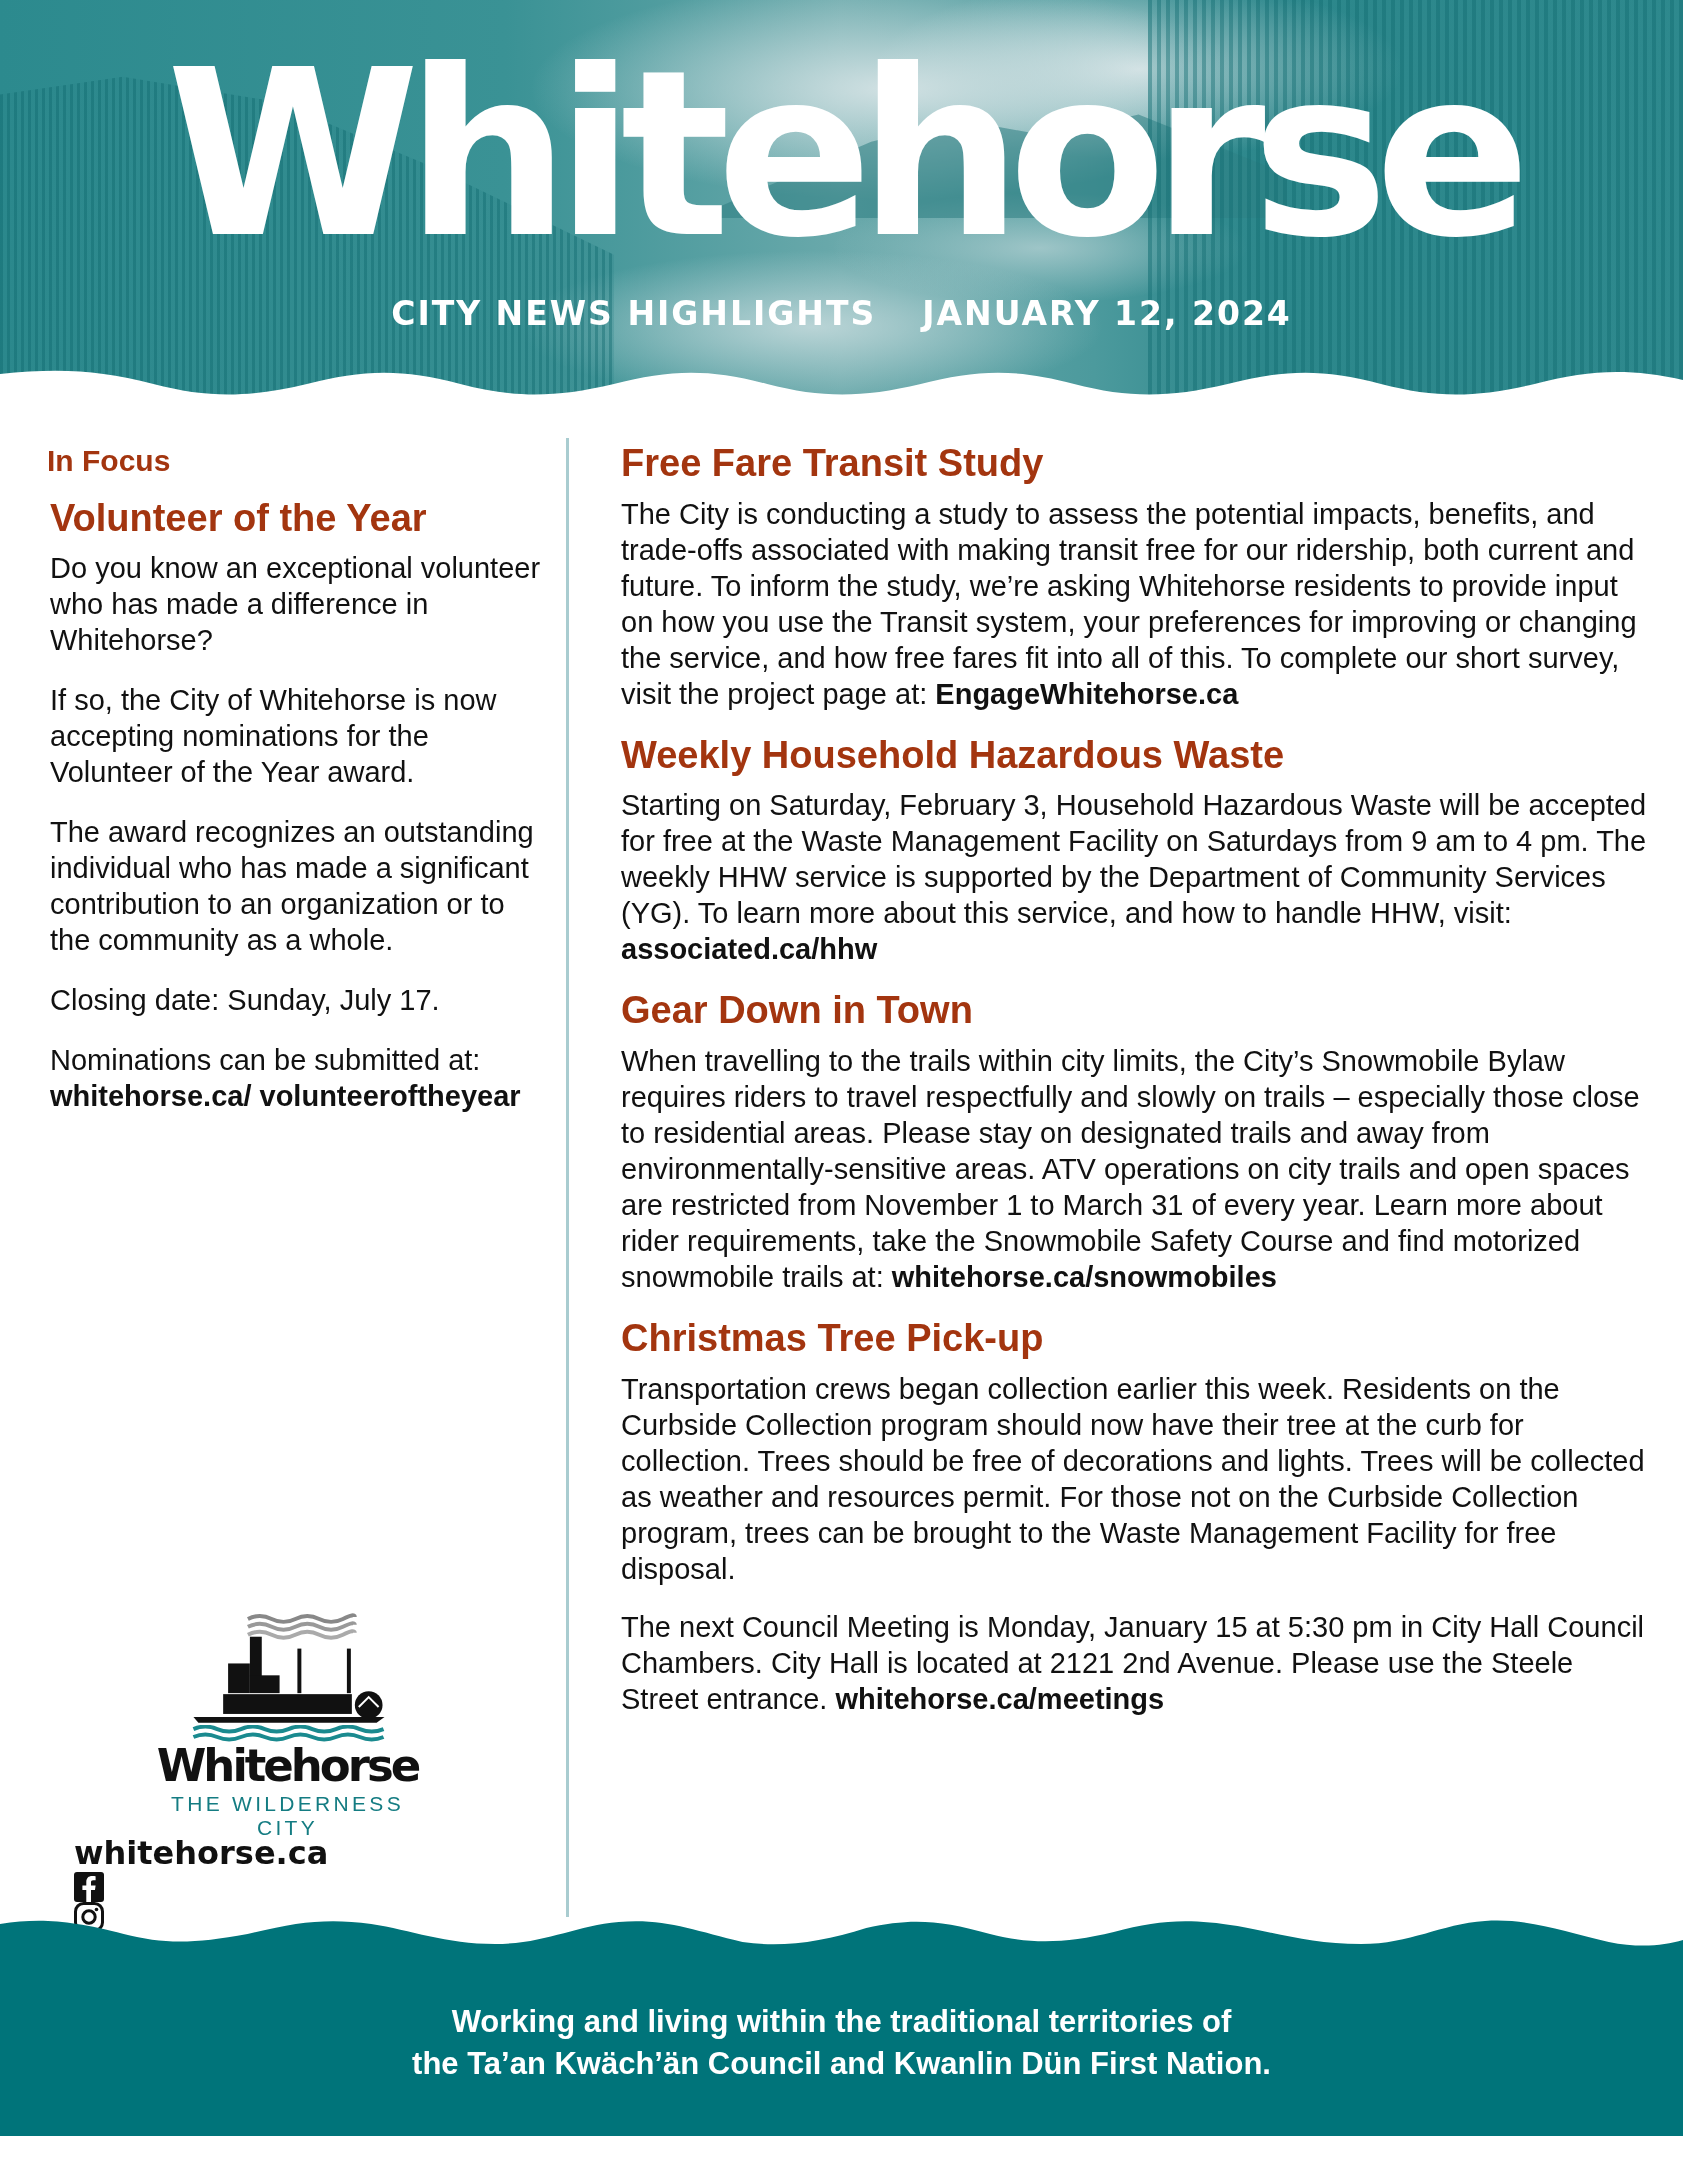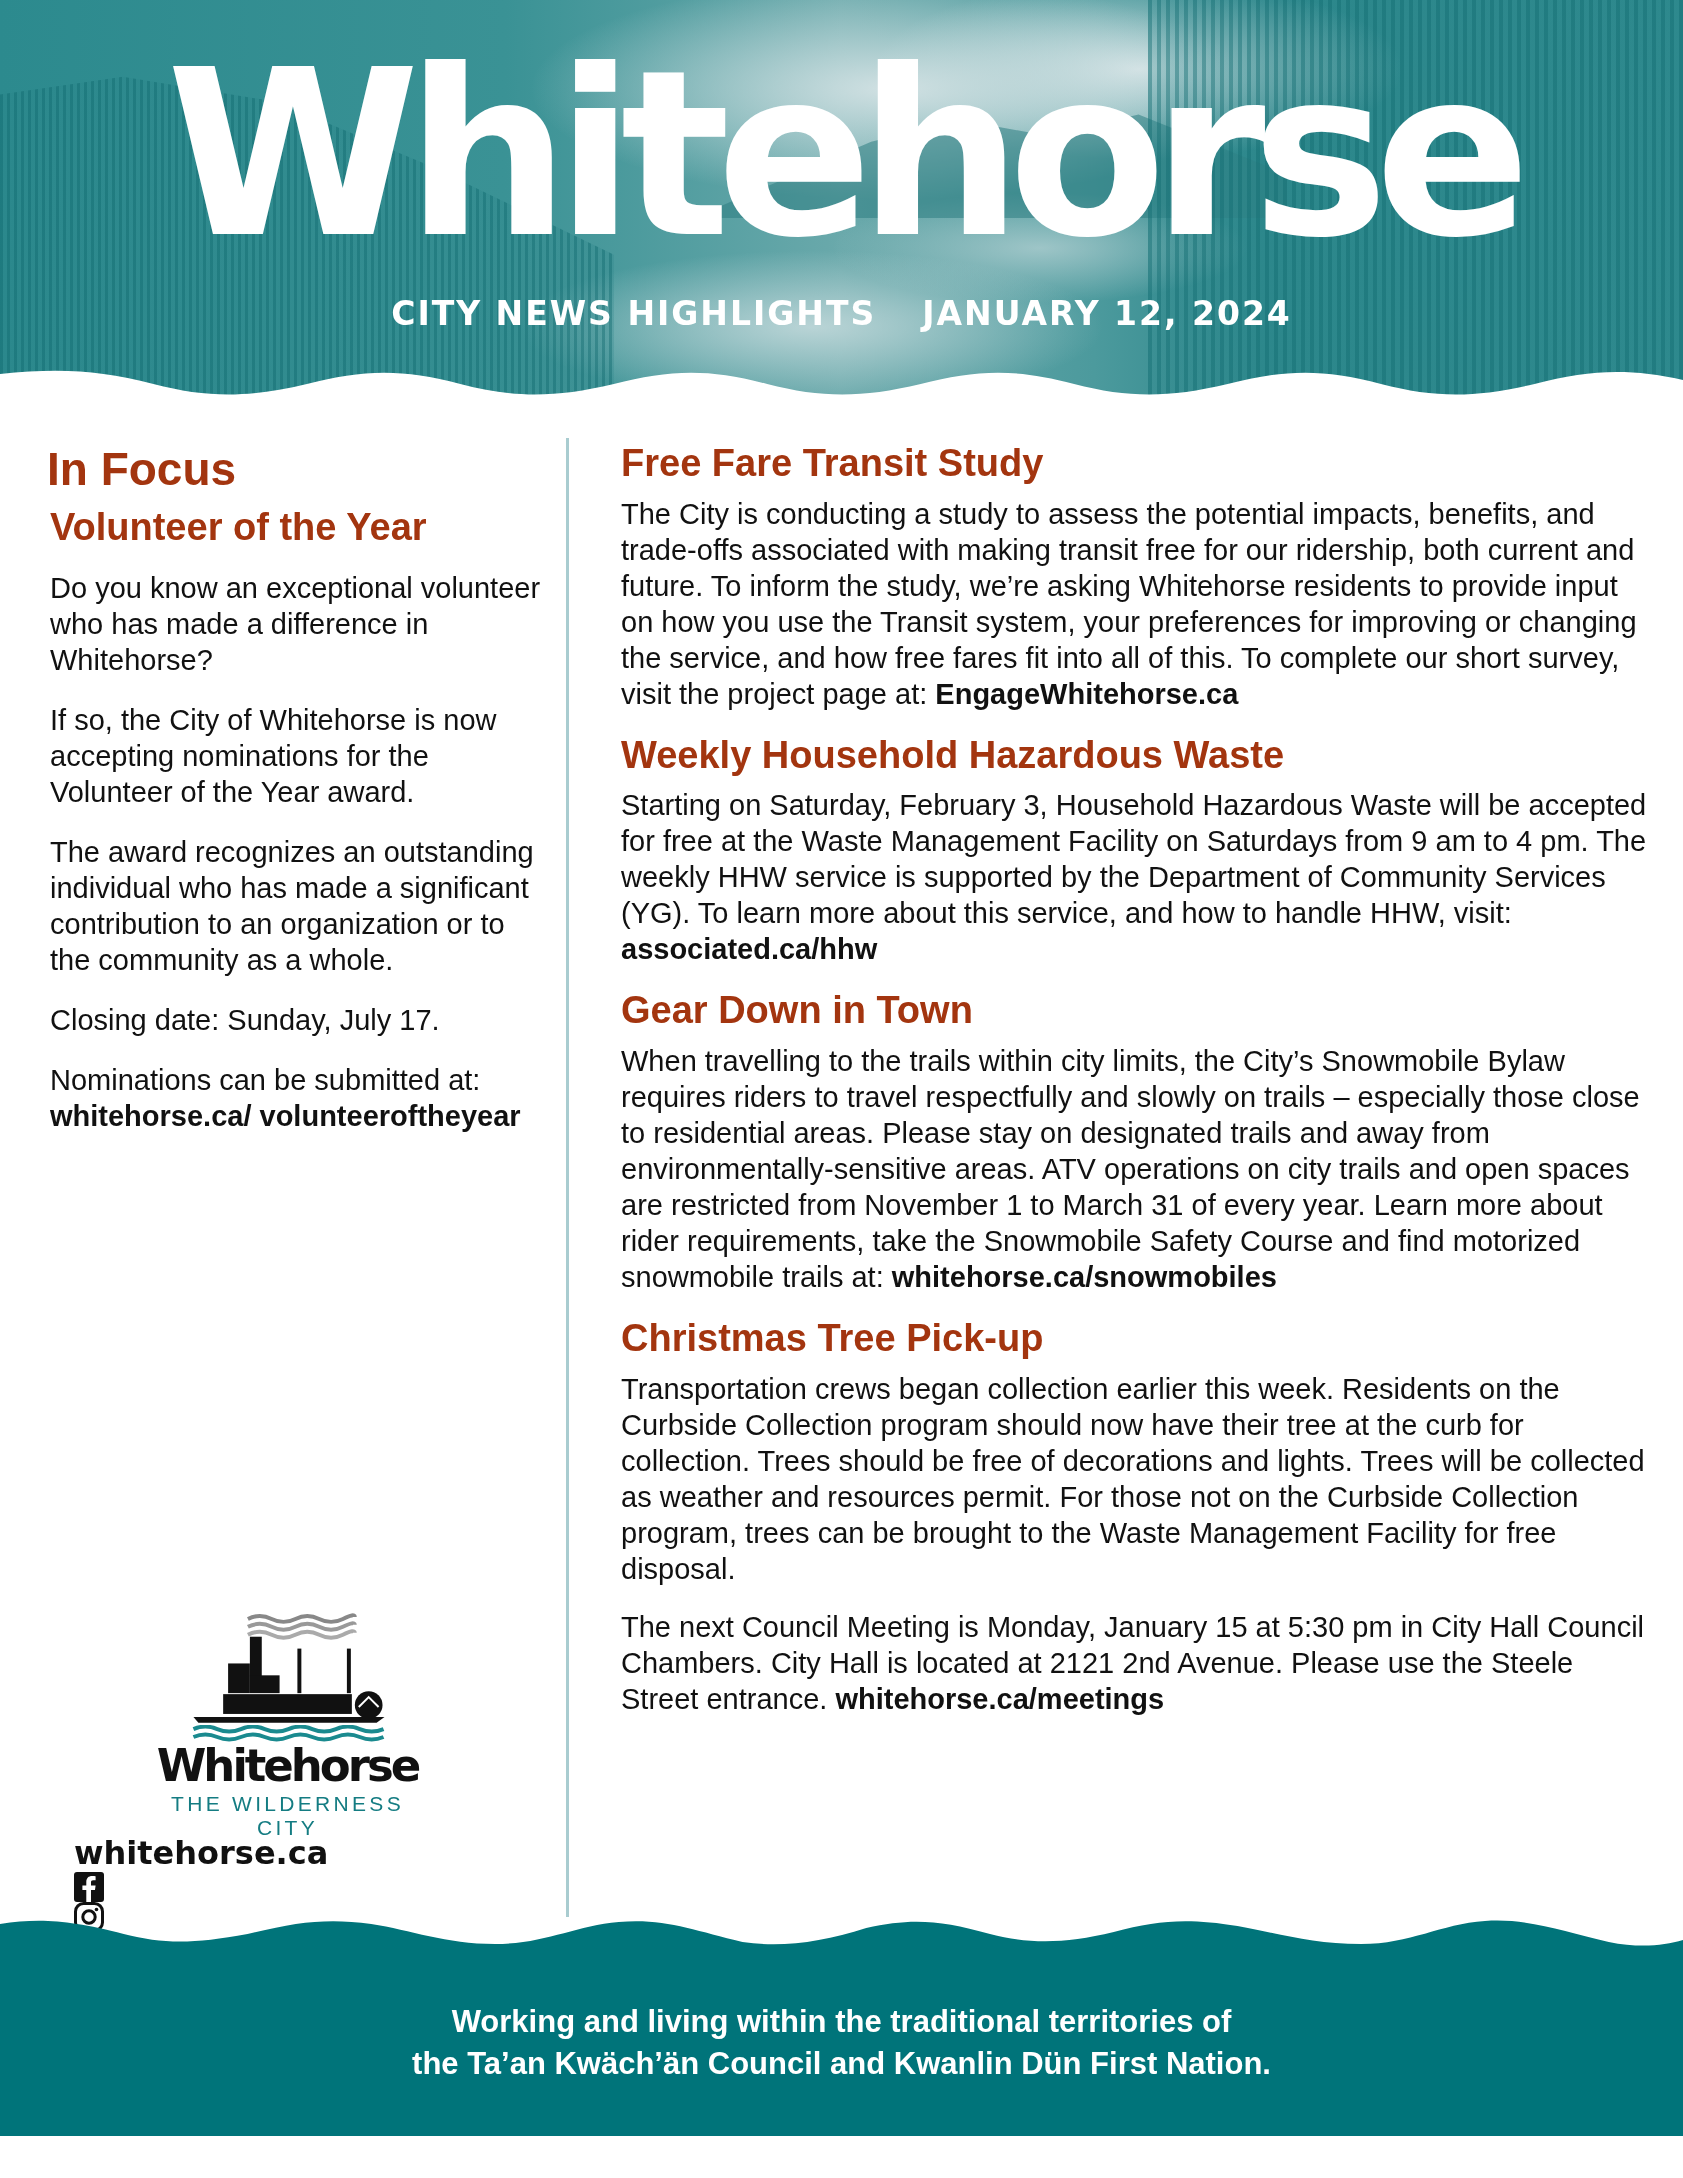--- a/index.html
+++ b/index.html
@@ -39,22 +39,22 @@
   .subtitle {
     position: absolute; left: 0; top: 294px; width: 1683px; text-align: center;
     font-family: "DejaVu Sans", sans-serif; font-weight: bold; font-size: 33px;
     letter-spacing: 2px; color: #ffffff; margin: 0;
   }
   .subtitle span + span { margin-left: 46px; }
   .header-wave { position: absolute; left: 0; top: 364px; width: 1683px; height: 44px; }
 
   
   .left-col { position: absolute; left: 47px; top: 444px; width: 495px; }
-  .in-focus { color: #a3350f; font-weight: bold; font-size: 46px; margin: 0 0 12px 0; line-height: 1.1; }
-  .sub-heading { color: #a3350f; font-weight: bold; font-size: 38px; margin: 0 0 22px 3px; line-height: 1.1; }
+  .in-focus { color: #a3350f; font-weight: bold; font-size: 30px; margin: 0 0 21px 0; line-height: 1.1; }
+  .sub-heading { color: #a3350f; font-weight: bold; font-size: 38px; margin: 0 0 10px 3px; line-height: 1.1; }
   .left-col p { font-size: 29px; line-height: 36px; margin: 0 0 24px 3px; color: #111; }
   .left-col p b { font-weight: bold; }
 
   .divider { position: absolute; left: 566px; top: 438px; width: 3px; height: 1479px; background: #a9ccd0; }
 
   .logo-block { position: absolute; left: 139px; top: 1594px; width: 297px; height: 198px; }
   .logo-block svg { display: block; }
   .logo-word {
     position: absolute; left: 0; top: 127px; width: 297px; text-align: center;
     font-family: "DejaVu Sans", sans-serif; font-weight: bold; font-size: 45px; letter-spacing: -3px;

